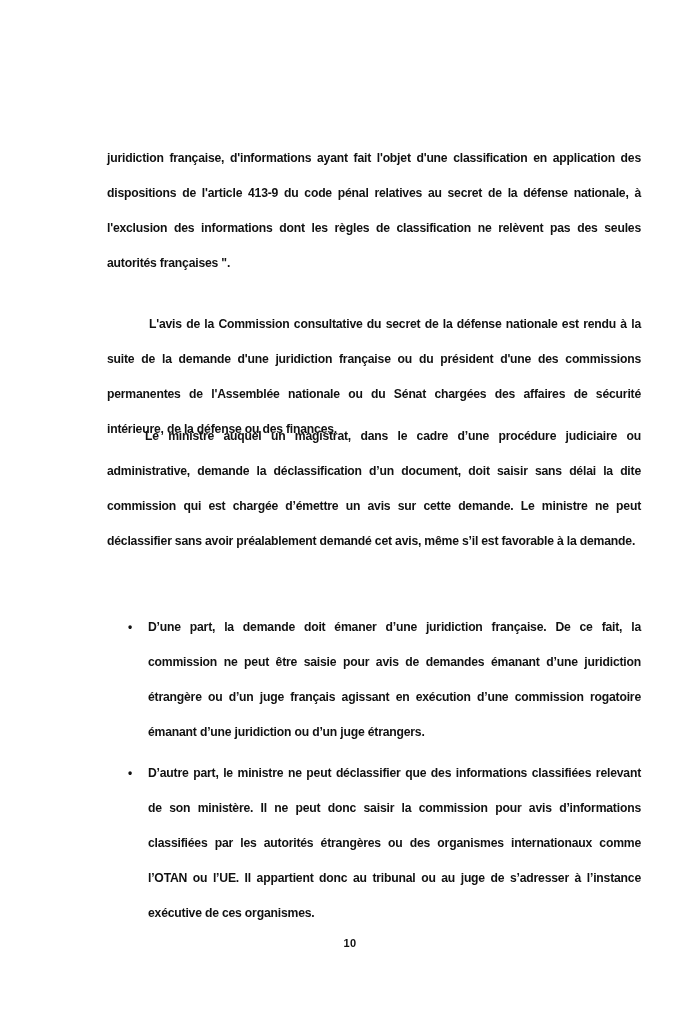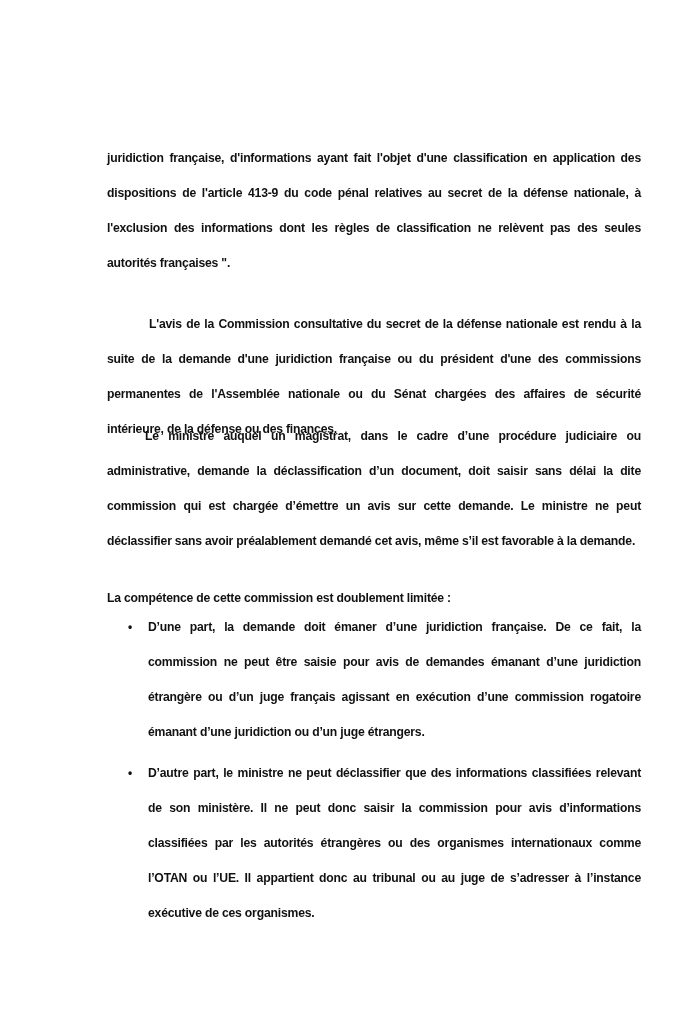--- a/index.html
+++ b/index.html
@@ -93,26 +93,26 @@
   </div>
 
   <div class="text-block last-left" style="top:288px;">
     <p class="para indent">L'avis de la Commission consultative du secret de la défense nationale est rendu à la suite de la demande d'une juridiction française ou du président d'une des commissions permanentes de l'Assemblée nationale ou du Sénat chargées des affaires de sécurité intérieure, de la défense ou des finances.</p>
   </div>
 
   <div class="text-block last-left" style="top:400px;">
     <p class="para indent-small">Le ministre auquel un magistrat, dans le cadre d’une procédure judiciaire ou administrative, demande la déclassification d’un document, doit saisir sans délai la dite commission qui est chargée d’émettre un avis sur cette demande. Le ministre ne peut déclassifier sans avoir préalablement demandé cet avis, même s’il est favorable à la demande.</p>
   </div>
 
-  <div class="plain" style="top:562px;">La compétence de cette commission est doublement limitée :</div>
 
   <div class="bullet-item last-left" style="top:591px; text-align-last:left;">
     <span class="bullet-dot">•</span>
     <span>D’une part, la demande doit émaner d’une juridiction française. De ce fait, la commission ne peut être saisie pour avis de demandes émanant d’une juridiction étrangère ou d’un juge français agissant en exécution d’une commission rogatoire émanant d’une juridiction ou d’un juge étrangers.</span>
   </div>
 
   <div class="bullet-item last-left" style="top:737px; text-align-last:left;">
     <span class="bullet-dot">•</span>
     <span>D’autre part, le ministre ne peut déclassifier que des informations classifiées relevant de son ministère. Il ne peut donc saisir la commission pour avis d’informations classifiées par les autorités étrangères ou des organismes internationaux comme l’OTAN ou l’UE. Il appartient donc au tribunal ou au juge de s’adresser à l’instance exécutive de ces organismes.</span>
   </div>
 
+  <div class="page-number">10</div>
 
 </div>
 
 </body></html>

